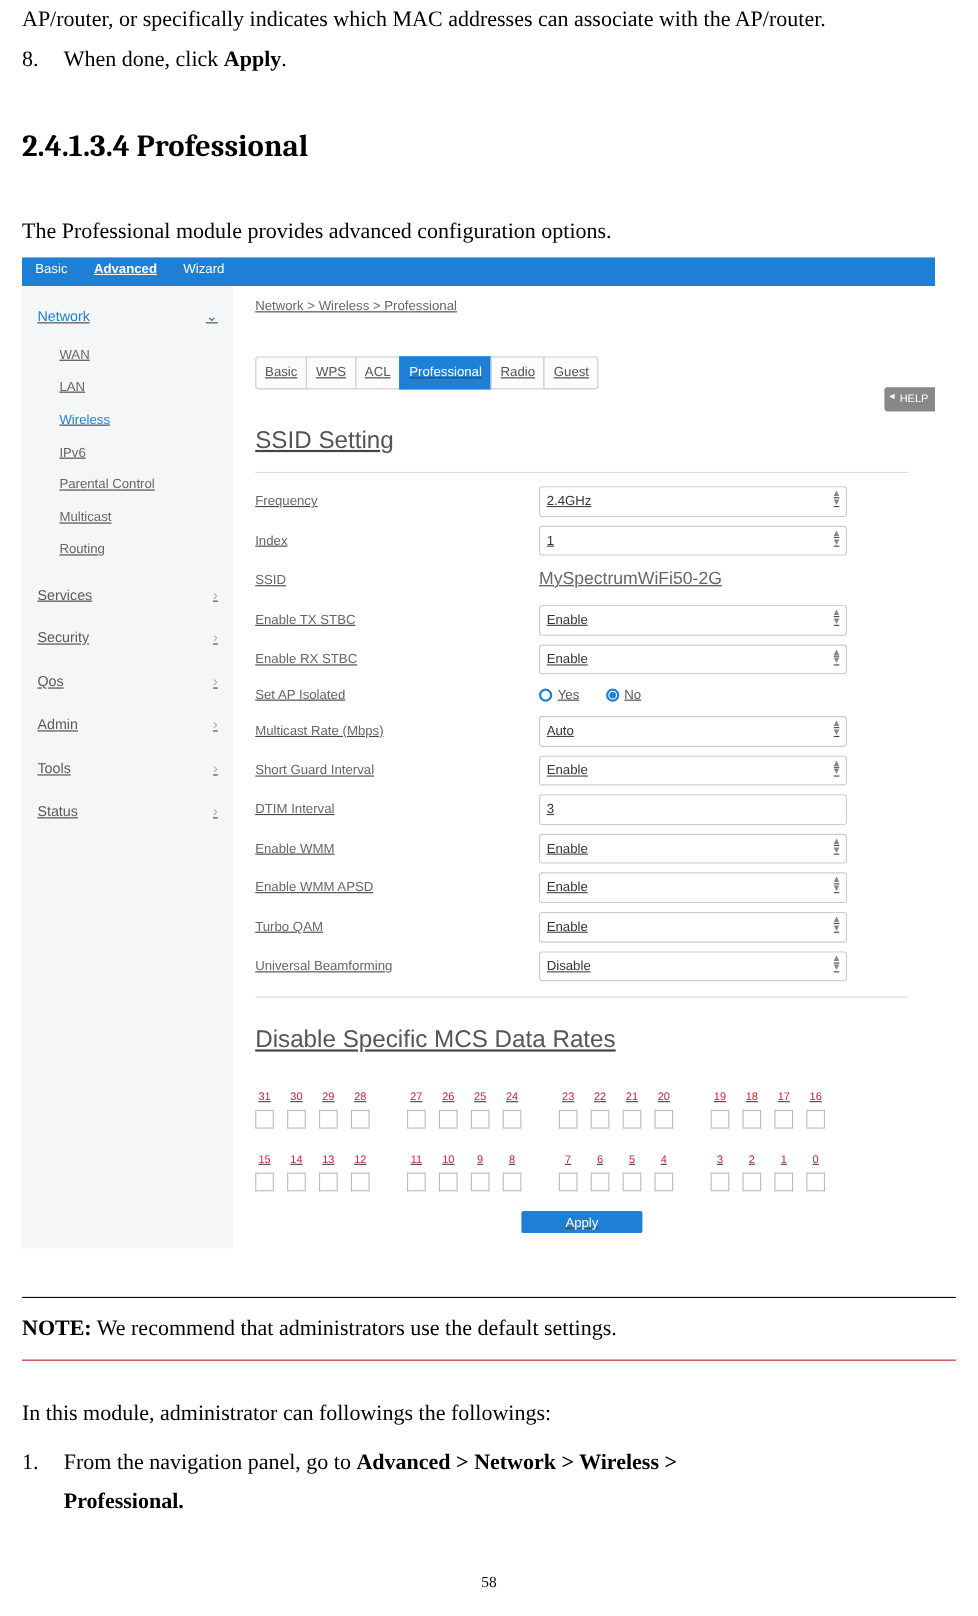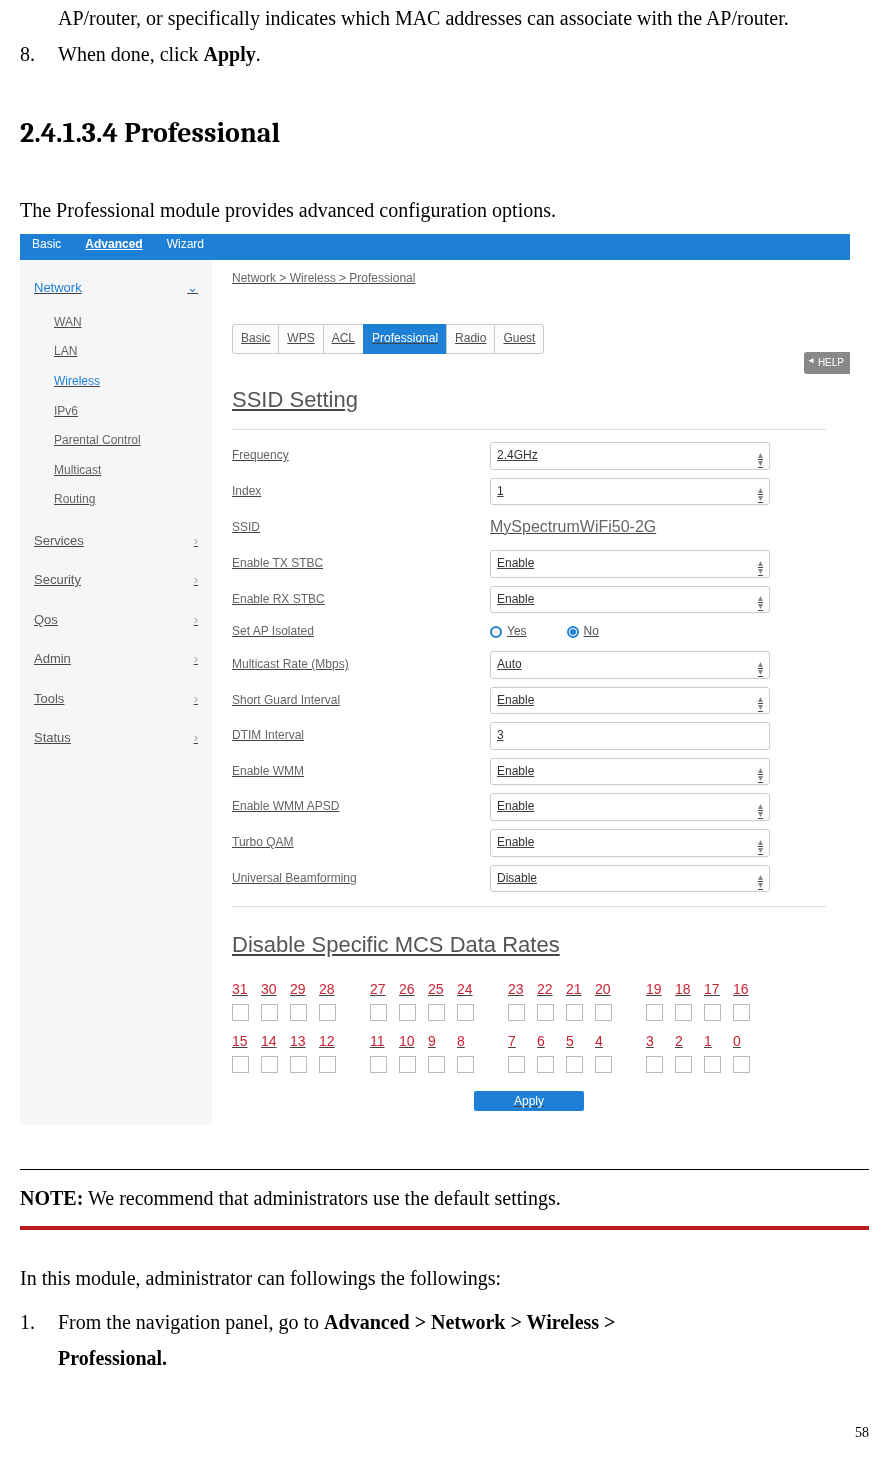--- a/index.html
+++ b/index.html
@@ -5,21 +5,21 @@
   * { box-sizing: border-box; margin: 0; padding: 0; }
   body {
     font-family: "Times New Roman", Times, serif;
     width: 889px;
     background: #fff;
     color: #000;
     font-size: 20px;
     line-height: 1.8;
   }
   .page-wrap { padding: 0 20px; }
-  .text-block { margin-left: 38px; }
+  .text-block { }
   .para-cont { text-align: justify; }
   ol.main-list { list-style: none; margin-left: 0; }
   ol.main-list li { display: flex; margin-bottom: 4px; }
   ol.main-list li .num { width: 38px; flex-shrink: 0; }
   ol.main-list li .body { flex: 1; text-align: justify; text-align-last: left; }
   h2.section-heading {
     font-family: Cambria, Georgia, serif;
     font-size: 28px;
     font-weight: bold;
     margin: 36px 0 34px 0;
@@ -110,68 +110,68 @@
   }
   .form-row {
     display: flex; align-items: center;
     padding: 4px 0; font-size: 12px; color: #666;
   }
   .form-row .lbl { width: 258px; }
   .form-row .ctrl { flex: 1; }
   .sel {
     width: 280px; border: 1px solid #ccc; border-radius: 3px;
     padding: 2px 6px; font-size: 12px; color: #333; background: #fff;
-    display: flex; justify-content: space-between; align-items: flex-end;
+    display: flex; justify-content: space-between; align-items: flex-start;
   }
   .sel .arrows { color: #888; font-size: 10px; line-height: 8px; }
   .txt-input {
     width: 280px; border: 1px solid #ccc; border-radius: 3px;
     padding: 2px 6px; font-size: 12px; color: #333; background: #fff;
   }
   .plain-val { font-size: 16px; color: #666; }
-  .radio-group { display: flex; gap: 40px; font-size: 12px; color: #555; align-items: center; }
+  .radio-group { display: flex; gap: 24px; font-size: 12px; color: #555; align-items: center; }
   .radio-group label { display: flex; align-items: center; gap: 5px; }
   .radio-circle {
     width: 12px; height: 12px; border: 2px solid #1e7fd6; border-radius: 50%;
     display: inline-flex; align-items: center; justify-content: center;
   }
   .radio-circle.filled::after {
     content: ""; width: 6px; height: 6px; background: #1e7fd6; border-radius: 50%;
   }
   .panel-divider { border-top: 1px solid #ddd; margin: 10px 0 14px 0; }
   .mcs-grid {
     display: flex; gap: 34px; margin: 8px 0 6px 0;
   }
   .mcs-group { display: flex; gap: 12px; }
-  .mcs-cell { text-align: left; font-size: 14px; color: #c23; }
+  .mcs-cell { text-align: center; font-size: 10px; color: #c23; margin-top: 12px; }
   .mcs-cell .box {
     width: 17px; height: 17px; border: 1px solid #bbb; margin: 2px auto 0;
     background: #fff;
   }
   .apply-btn {
     display: block; margin: 18px auto 4px;
     background: #1e7fd6; color: #fff; border: none;
     width: 110px; padding: 3px 0; font-size: 12px;
     border-radius: 2px;
   }
   .note-block {
     border-top: 1px solid #000;
-    border-bottom: 4px solid #b91c1c;
+    border-bottom: 1px solid #b91c1c;
     padding: 10px 0;
     margin: 44px 0 30px 0;
     font-size: 20px;
   }
   .note-block b { font-weight: bold; }
   .closing-para { margin-bottom: 8px; }
   .justify-line {
     text-align: justify;
     text-align-last: justify;
   }
   .page-num {
-    text-align: right;
+    text-align: center;
     font-size: 14px;
     margin-top: 44px;
     padding-bottom: 10px;
   }
 </style>
 </head>
 <body>
 
 <div class="page-wrap">
 

